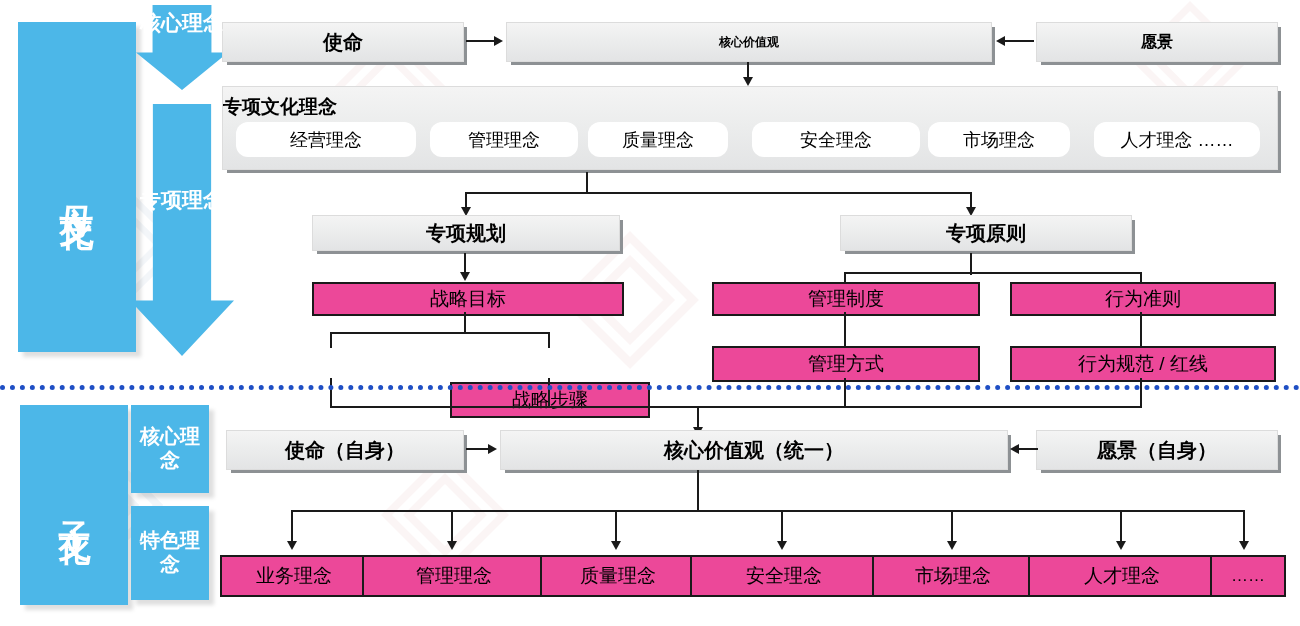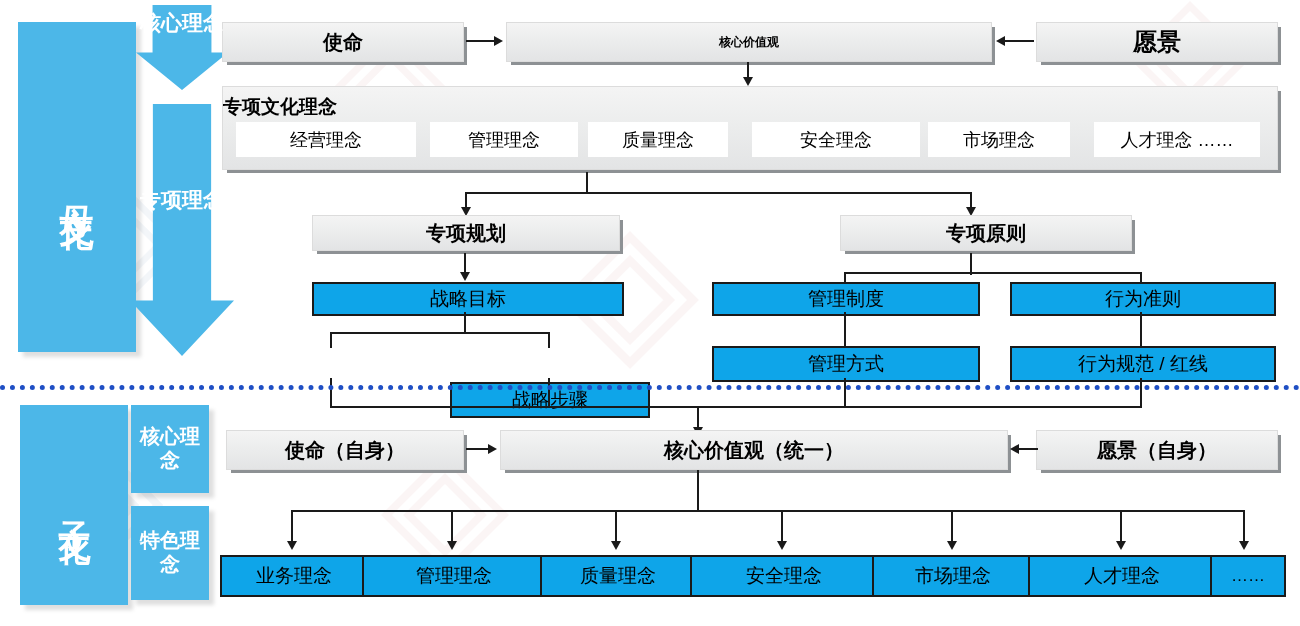--- a/index.html
+++ b/index.html
@@ -18,27 +18,27 @@
   .arrowshape{position:absolute;inset:0;background:#4cb7e8;
         filter:drop-shadow(4px 4px 3px rgba(0,0,0,.13));}
 
   
   .gbox{position:absolute;background:linear-gradient(180deg,#f4f4f4 0%,#eceded 45%,#e3e4e5 100%);
         border:1px solid #dcdcdc;box-shadow:4px 4px 0 -1px #8d9194;
         display:flex;align-items:center;justify-content:center;
         font-weight:bold;color:#000;text-align:center;}
 
   
-  .wbox{position:absolute;background:#0ea5e9;border:2px solid #1a1a1a;
+  .wbox{position:absolute;background:#ec4899;border:2px solid #1a1a1a;
         display:flex;align-items:center;justify-content:center;
         color:#000;text-align:center;}
 
   
   .chip{position:absolute;background:#fff;display:flex;align-items:center;
-        justify-content:center;color:#000;text-align:center;}
+        justify-content:center;color:#000;text-align:center;border-radius:12px;}
 
   
   .ln{position:absolute;background:#1a1a1a;}
   .hl{height:2px;}
   .vl{width:2px;}
   .tip{position:absolute;width:0;height:0;}
   .tip.down{border-left:5px solid transparent;border-right:5px solid transparent;border-top:9px solid #1a1a1a;}
   .tip.right{border-top:5px solid transparent;border-bottom:5px solid transparent;border-left:9px solid #1a1a1a;}
   .tip.left{border-top:5px solid transparent;border-bottom:5px solid transparent;border-right:9px solid #1a1a1a;}
 
@@ -87,21 +87,21 @@
 
   <div class="arrowwrap" style="left:130px;top:104px;width:104px;height:252px;">
     <div class="arrowshape" style="clip-path:polygon(22% 0%,78% 0%,78% 78%,100% 78%,50% 100%,0% 78%,22% 78%);"></div>
     <div class="lbl" style="top:84px;font-size:21px;">专项理念</div>
   </div>
 
   <div class="gbox" style="left:222px;top:22px;width:240px;height:38px;font-size:20px;">使命</div>
 
   <div class="gbox" style="left:506px;top:22px;width:484px;height:38px;font-size:12px;">核心价值观</div>
 
-  <div class="gbox" style="left:1036px;top:22px;width:240px;height:38px;font-size:24px;">愿景</div>
+  <div class="gbox" style="left:1036px;top:22px;width:240px;height:38px;font-size:16px;">愿景</div>
 
   <div class="ln hl" style="left:466px;top:40px;width:30px;"></div>
   <div class="tip right" style="left:494px;top:36px;"></div>
   <div class="ln hl" style="left:1002px;top:40px;width:32px;"></div>
   <div class="tip left" style="left:996px;top:36px;"></div>
 
   <div class="ln vl" style="left:747px;top:62px;height:18px;"></div>
   <div class="tip down" style="left:743px;top:77px;"></div>
 
   <div class="gbox" style="left:222px;top:86px;width:1054px;height:82px;align-items:flex-start;">

